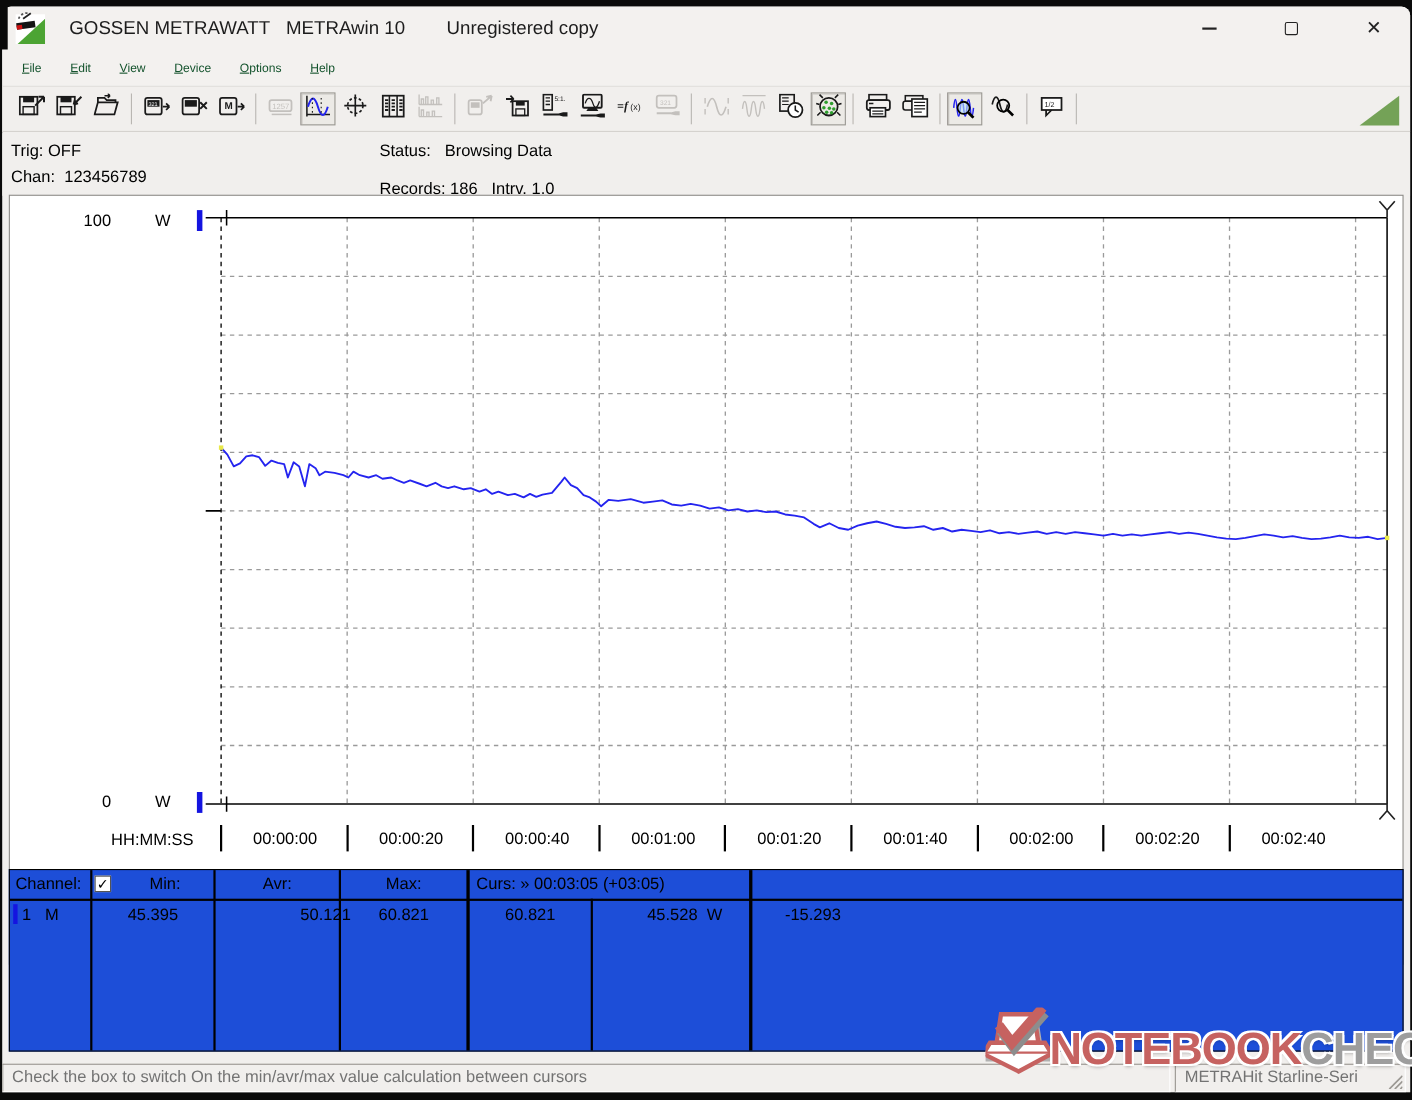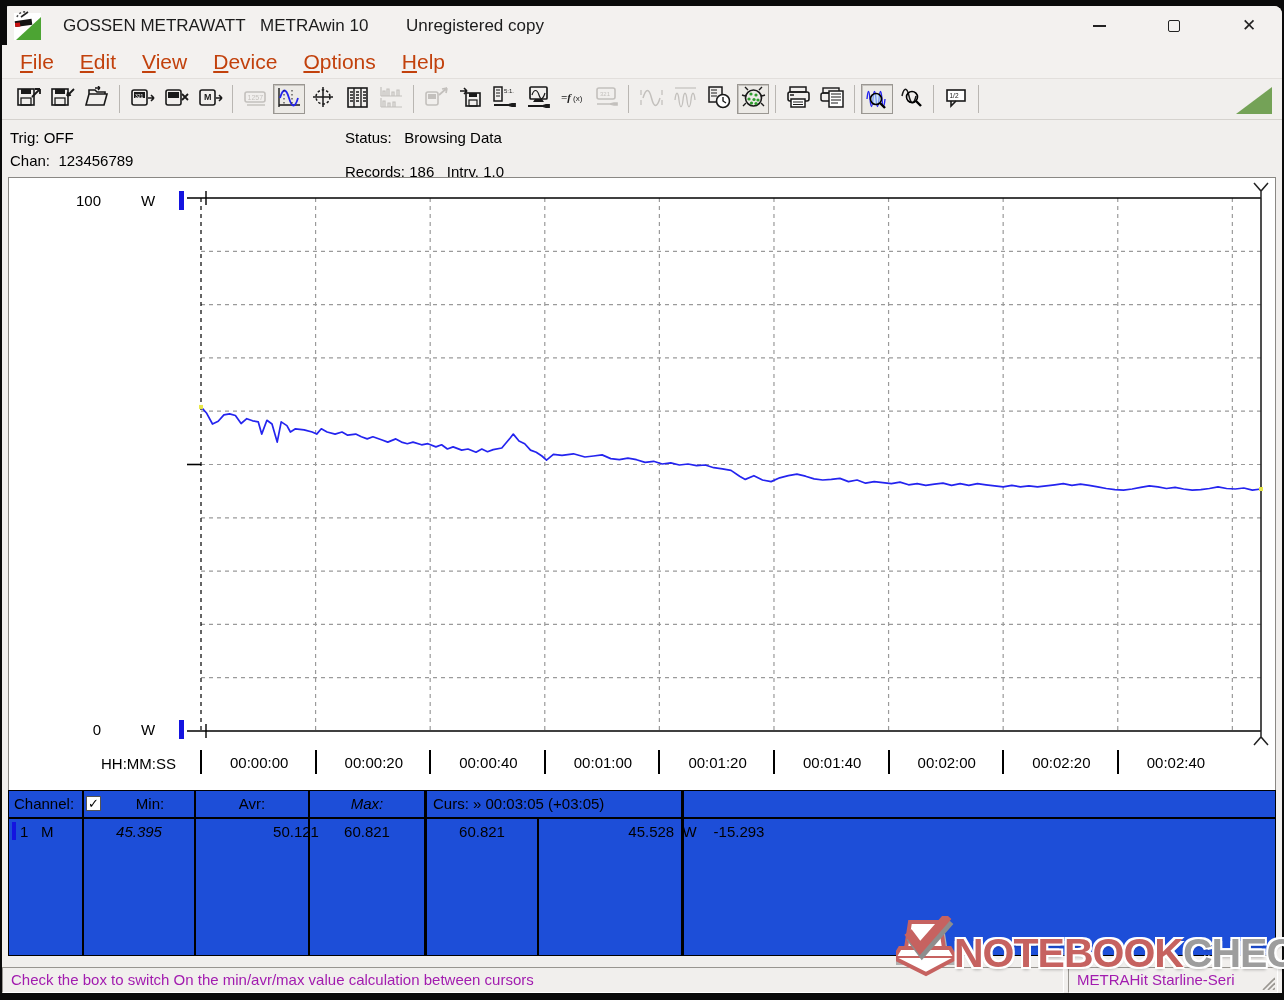--- a/index.html
+++ b/index.html
@@ -16,21 +16,21 @@
   #title-reg { left:404px; }
   #logo { position:absolute; left:12px; top:5px; }
   .winctl { position:absolute; top:4px; width:46px; height:31px; display:flex; align-items:center; justify-content:center; color:#222; cursor:default; }
   #btn-min { left:1074px; } #btn-max { left:1149px; } #btn-close { left:1224px; }
   #btn-min .bar { width:13px; height:2px; background:#222; }
   #btn-max .box { width:12px; height:12px; border:1.7px solid #222; border-radius:2px; }
   #btn-close .x { font-size:17px; line-height:1; }
 
   
   #menubar { position:absolute; left:0; top:39px; width:100%; height:33px; display:flex; align-items:center; padding-left:8px; background:#f3f1ef; }
-  .menu-item { font-size:21px; color:#c2410c; padding:4px 10px; margin-right:6px; }
+  .menu-item { font-size:11px; color:#14532d; padding:4px 10px; margin-right:6px; }
   .menu-item::first-letter { text-decoration:underline; }
 
   
   #toolbar { position:absolute; left:0; top:72px; width:100%; height:42px; display:flex; align-items:center; padding-left:10px; background:#f1efed; border-top:1px solid #e2dfdc; border-bottom:1px solid #d5d2ce; }
   .tb-btn { width:32px; height:30px; display:flex; align-items:center; justify-content:center; margin:0 1px; border:1px solid transparent; color:#1a1a1a; background:transparent; }
   .tb-btn.pressed { background:#eceae6; border:1px solid #9a9792; box-shadow: inset 1px 1px 0 #c6c3bf; }
   .tb-btn.disabled { color:#b4b1ad; opacity:.75; }
   .tb-sep { width:1px; height:28px; background:#b9b6b2; margin:0 5px; }
   #tb-triangle { position:absolute; right:10px; top:8px; width:0; height:0; border-left:36px solid transparent; border-bottom:27px solid #74a257; }
 
@@ -53,21 +53,21 @@
   .vline { position:absolute; top:0; bottom:0; background:#000; }
   .vline.sub { top:26px; }
   #hdr-underline { position:absolute; left:0; top:26px; width:100%; height:2px; background:#000; }
   .tcell { position:absolute; white-space:nowrap; }
   .tcell.center { text-align:center; }
   #hdr-checkbox { position:absolute; left:77px; top:5px; width:15px; height:15px; border:1px solid #555; background:#fff; display:flex; align-items:center; justify-content:center; font-size:13px; color:#000; }
   #row-marker { position:absolute; left:3px; top:31px; width:4px; height:18px; background:#1414e0; }
 
   
   #statusbar { position:absolute; left:0; top:961px; width:100%; height:26px; background:#f1efed; }
-  .sb-seg { position:absolute; top:0; height:26px; border:1px solid; border-color:#989590 #ffffff #ffffff #989590; font-size:15px; color:#a21caf; padding:3px 8px 0 8px; white-space:nowrap; overflow:hidden; background:#f1efed; }
+  .sb-seg { position:absolute; top:0; height:26px; border:1px solid; border-color:#989590 #ffffff #ffffff #989590; font-size:15px; color:#737373; padding:3px 8px 0 8px; white-space:nowrap; overflow:hidden; background:#f1efed; }
   #sb-left { left:0; width:1062px; }
   #sb-right { left:1066px; width:210px; }
   #resize-grip { position:absolute; right:2px; bottom:2px; }
 
   
   #watermark { position:absolute; left:896px; top:916px; z-index:50; display:flex; align-items:center; }
   #wm-text { font-size:41px; font-weight:bold; letter-spacing:-1px; white-space:nowrap; margin-left:-14px; }
   #wm-primary { color:#c66260; text-shadow:-2px -2px 0 #fff, 2px -2px 0 #fff, -2px 2px 0 #fff, 2px 2px 0 #fff, 0 3px 3px rgba(0,0,0,.25); }
   #wm-secondary { color:#9d9d9d; text-shadow:-2px -2px 0 #fff, 2px -2px 0 #fff, -2px 2px 0 #fff, 2px 2px 0 #fff, 0 3px 3px rgba(0,0,0,.25); }
 </style>
@@ -412,31 +412,31 @@
       <div class="vline sub" style="left:528px; width:2px;"></div>
       <div class="vline" style="left:672px; width:3px;"></div>
       <div id="hdr-underline"></div>
 
       <div class="tcell" style="left:5px; top:4px;">Channel:</div>
       <div id="hdr-checkbox">
           <span id="checkmark">✓</span>
         </div>
       <div class="tcell center" style="left:96px; top:4px; width:90px;">Min:</div>
       <div class="tcell center" style="left:187px; top:4px; width:112px;">Avr:</div>
-      <div class="tcell center" style="left:301px; top:4px; width:114px;font-style:italic;">Max:</div>
+      <div class="tcell center" style="left:301px; top:4px; width:114px;">Max:</div>
       <div class="tcell" style="left:424px; top:4px;">Curs: » 00:03:05 (+03:05)</div>
 
       <div id="row-marker"></div>
       <div class="tcell" style="left:11px; top:32px;">1</div>
       <div class="tcell" style="left:32px; top:32px;">M</div>
-      <div class="tcell center" style="left:75px; top:32px; width:110px;font-style:italic;">45.395</div>
+      <div class="tcell center" style="left:75px; top:32px; width:110px;">45.395</div>
       <div class="tcell center" style="left:187px; top:32px; width:112px;margin-left:44px;">50.121</div>
       <div class="tcell center" style="left:301px; top:32px; width:114px;">60.821</div>
       <div class="tcell center" style="left:418px; top:32px; width:110px;">60.821</div>
-      <div class="tcell center" style="left:530px; top:32px; width:167px;margin-left:40px;"><span>45.528</span>&nbsp;&nbsp;<span>W</span></div>
+      <div class="tcell center" style="left:530px; top:32px; width:167px;"><span>45.528</span>&nbsp;&nbsp;<span>W</span></div>
       <div class="tcell center" style="left:675px; top:32px; width:110px;">-15.293</div>
     </div>
 
     <div id="statusbar">
       <div class="sb-seg" id="sb-left">Check the box to switch On the min/avr/max value calculation between cursors</div>
       <div class="sb-seg" id="sb-right">
         <span>METRAHit Starline-Seri</span>
         <svg id="resize-grip" width="15" height="15" viewBox="0 0 15 15">
           <line x1="3" y1="15" x2="15" y2="3" stroke="#9a9792" stroke-width="1.6"></line>
           <line x1="8" y1="15" x2="15" y2="8" stroke="#9a9792" stroke-width="1.6"></line>

